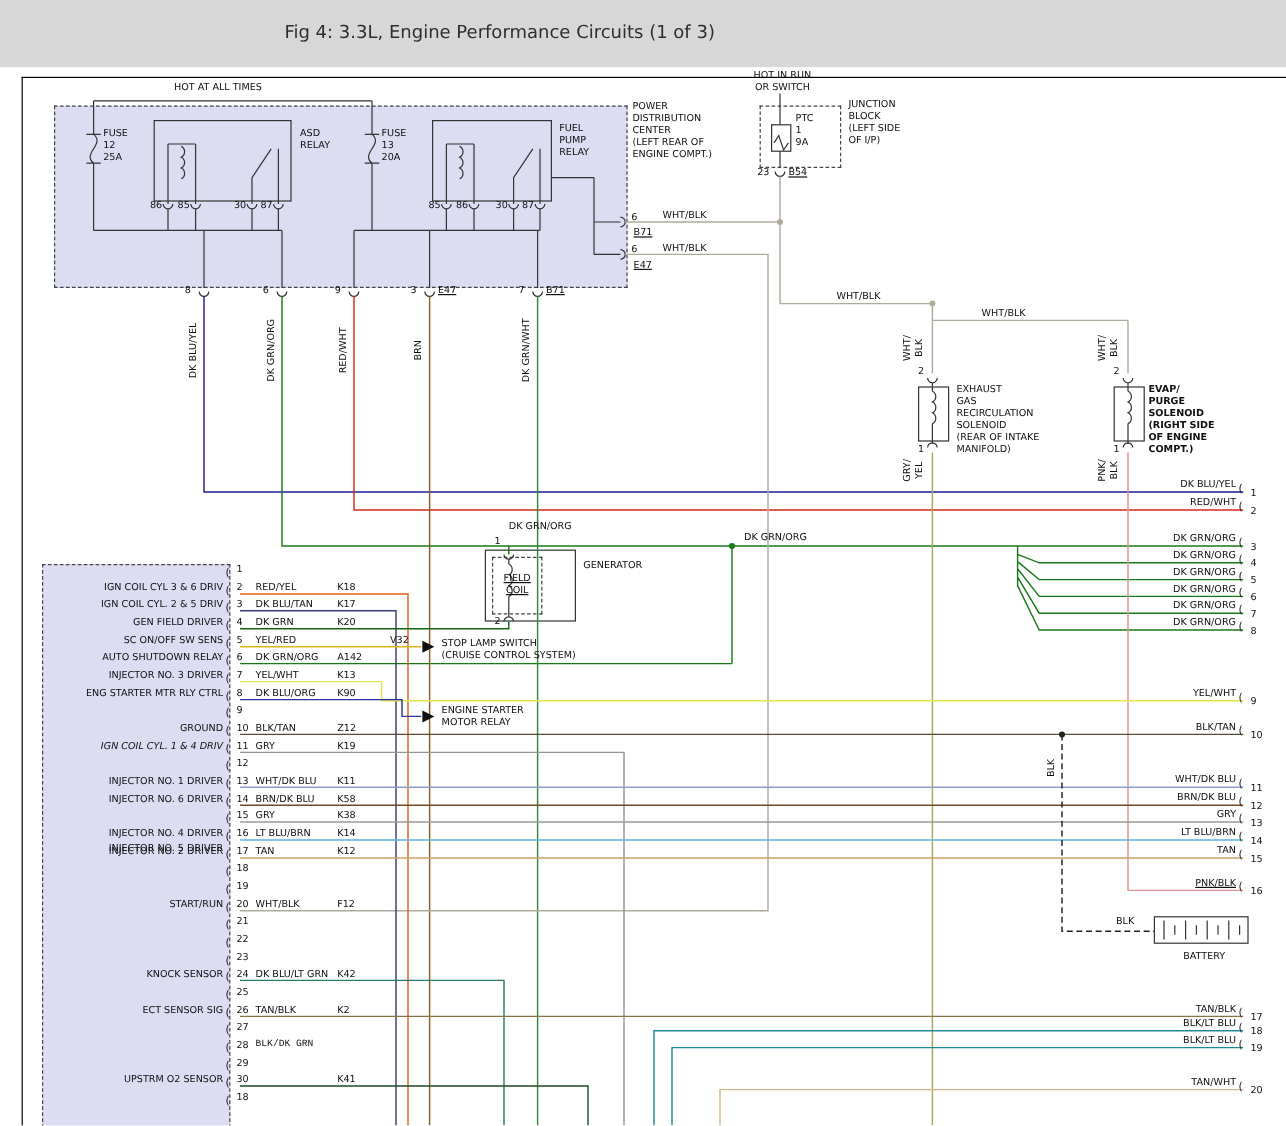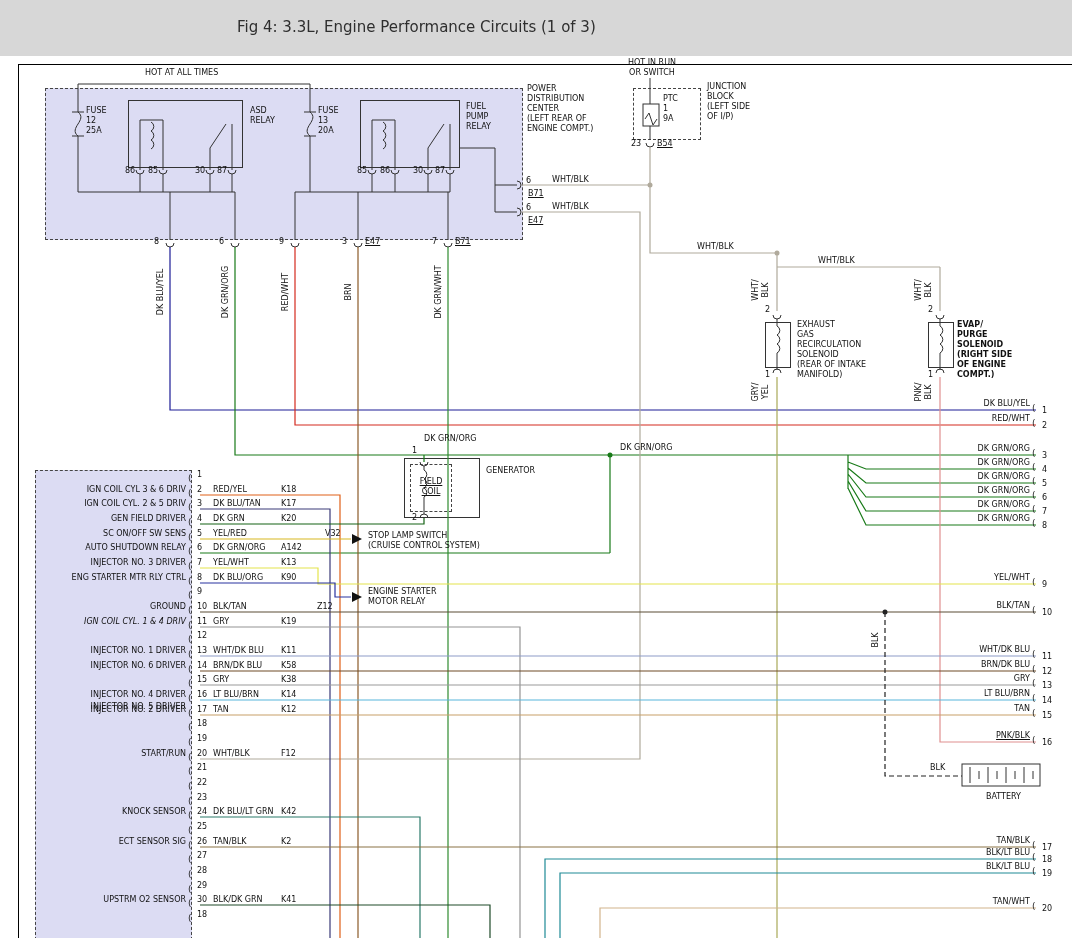--- a/index.html
+++ b/index.html
@@ -200,21 +200,21 @@
     <div class="lbl cup" style="left: 188px; top: 576px;">(</div>
     <div class="lbl pn" style="left: 197px; top: 573px;">8</div>
     <div class="lbl" style="left: 213px; top: 573px;">DK BLU/ORG</div>
     <div class="lbl" style="left: 281px; top: 573px;">K90</div>
     <div class="lbl ra" style="left: 38px; top: 573px; width: 148px;">ENG STARTER MTR RLY CTRL</div>
     <div class="lbl cup" style="left: 188px; top: 590px;">(</div>
     <div class="lbl pn" style="left: 197px; top: 587px;">9</div>
     <div class="lbl cup" style="left: 188px; top: 605px;">(</div>
     <div class="lbl pn" style="left: 197px; top: 602px;">10</div>
     <div class="lbl" style="left: 213px; top: 602px;">BLK/TAN</div>
-    <div class="lbl" style="left: 281px; top: 602px; margin-left: 36px;">Z12</div>
+    <div class="lbl" style="left: 281px; top: 602px;">Z12</div>
     <div class="lbl ra" style="left: 38px; top: 602px; width: 148px;">GROUND</div>
     <div class="lbl cup" style="left: 188px; top: 620px;">(</div>
     <div class="lbl pn" style="left: 197px; top: 617px;">11</div>
     <div class="lbl" style="left: 213px; top: 617px;">GRY</div>
     <div class="lbl" style="left: 281px; top: 617px;">K19</div>
     <div class="lbl ra" style="left: 38px; top: 617px; width: 148px; font-style: italic;">IGN COIL CYL. 1 &amp; 4 DRIV</div>
     <div class="lbl cup" style="left: 188px; top: 634px;">(</div>
     <div class="lbl pn" style="left: 197px; top: 631px;">12</div>
     <div class="lbl cup" style="left: 188px; top: 649px;">(</div>
     <div class="lbl pn" style="left: 197px; top: 646px;">13</div>
@@ -269,21 +269,21 @@
     <div class="lbl" style="left: 281px; top: 837px;">K2</div>
     <div class="lbl ra" style="left: 38px; top: 837px; width: 148px;">ECT SENSOR SIG</div>
     <div class="lbl cup" style="left: 188px; top: 854px;">(</div>
     <div class="lbl pn" style="left: 197px; top: 851px;">27</div>
     <div class="lbl cup" style="left: 188px; top: 869px;">(</div>
     <div class="lbl pn" style="left: 197px; top: 866px;">28</div>
     <div class="lbl cup" style="left: 188px; top: 884px;">(</div>
     <div class="lbl pn" style="left: 197px; top: 881px;">29</div>
     <div class="lbl cup" style="left: 188px; top: 898px;">(</div>
     <div class="lbl pn" style="left: 197px; top: 895px;">30</div>
-    <div class="lbl" style="left: 213px; top: 895px;">BLK/DK GRN</div>
+    <div class="lbl" style="left: 213px; top: 866px; font-family: Liberation Mono, monospace;">BLK/DK GRN</div>
     <div class="lbl" style="left: 281px; top: 895px;">K41</div>
     <div class="lbl ra" style="left: 38px; top: 895px; width: 148px;">UPSTRM O2 SENSOR</div>
     <div class="lbl cup" style="left: 188px; top: 913px;">(</div>
     <div class="lbl pn" style="left: 197px; top: 910px;">18</div>
     <div class="lbl ra" style="left: 900px; top: 399px; width: 130px;">DK BLU/YEL</div>
     <div class="lbl cup" style="left: 1032px; top: 403px;">(</div>
     <div class="lbl pn" style="left: 1042px; top: 406px;">1</div>
     <div class="lbl ra" style="left: 900px; top: 414px; width: 130px;">RED/WHT</div>
     <div class="lbl cup" style="left: 1032px; top: 418px;">(</div>
     <div class="lbl pn" style="left: 1042px; top: 421px;">2</div>

